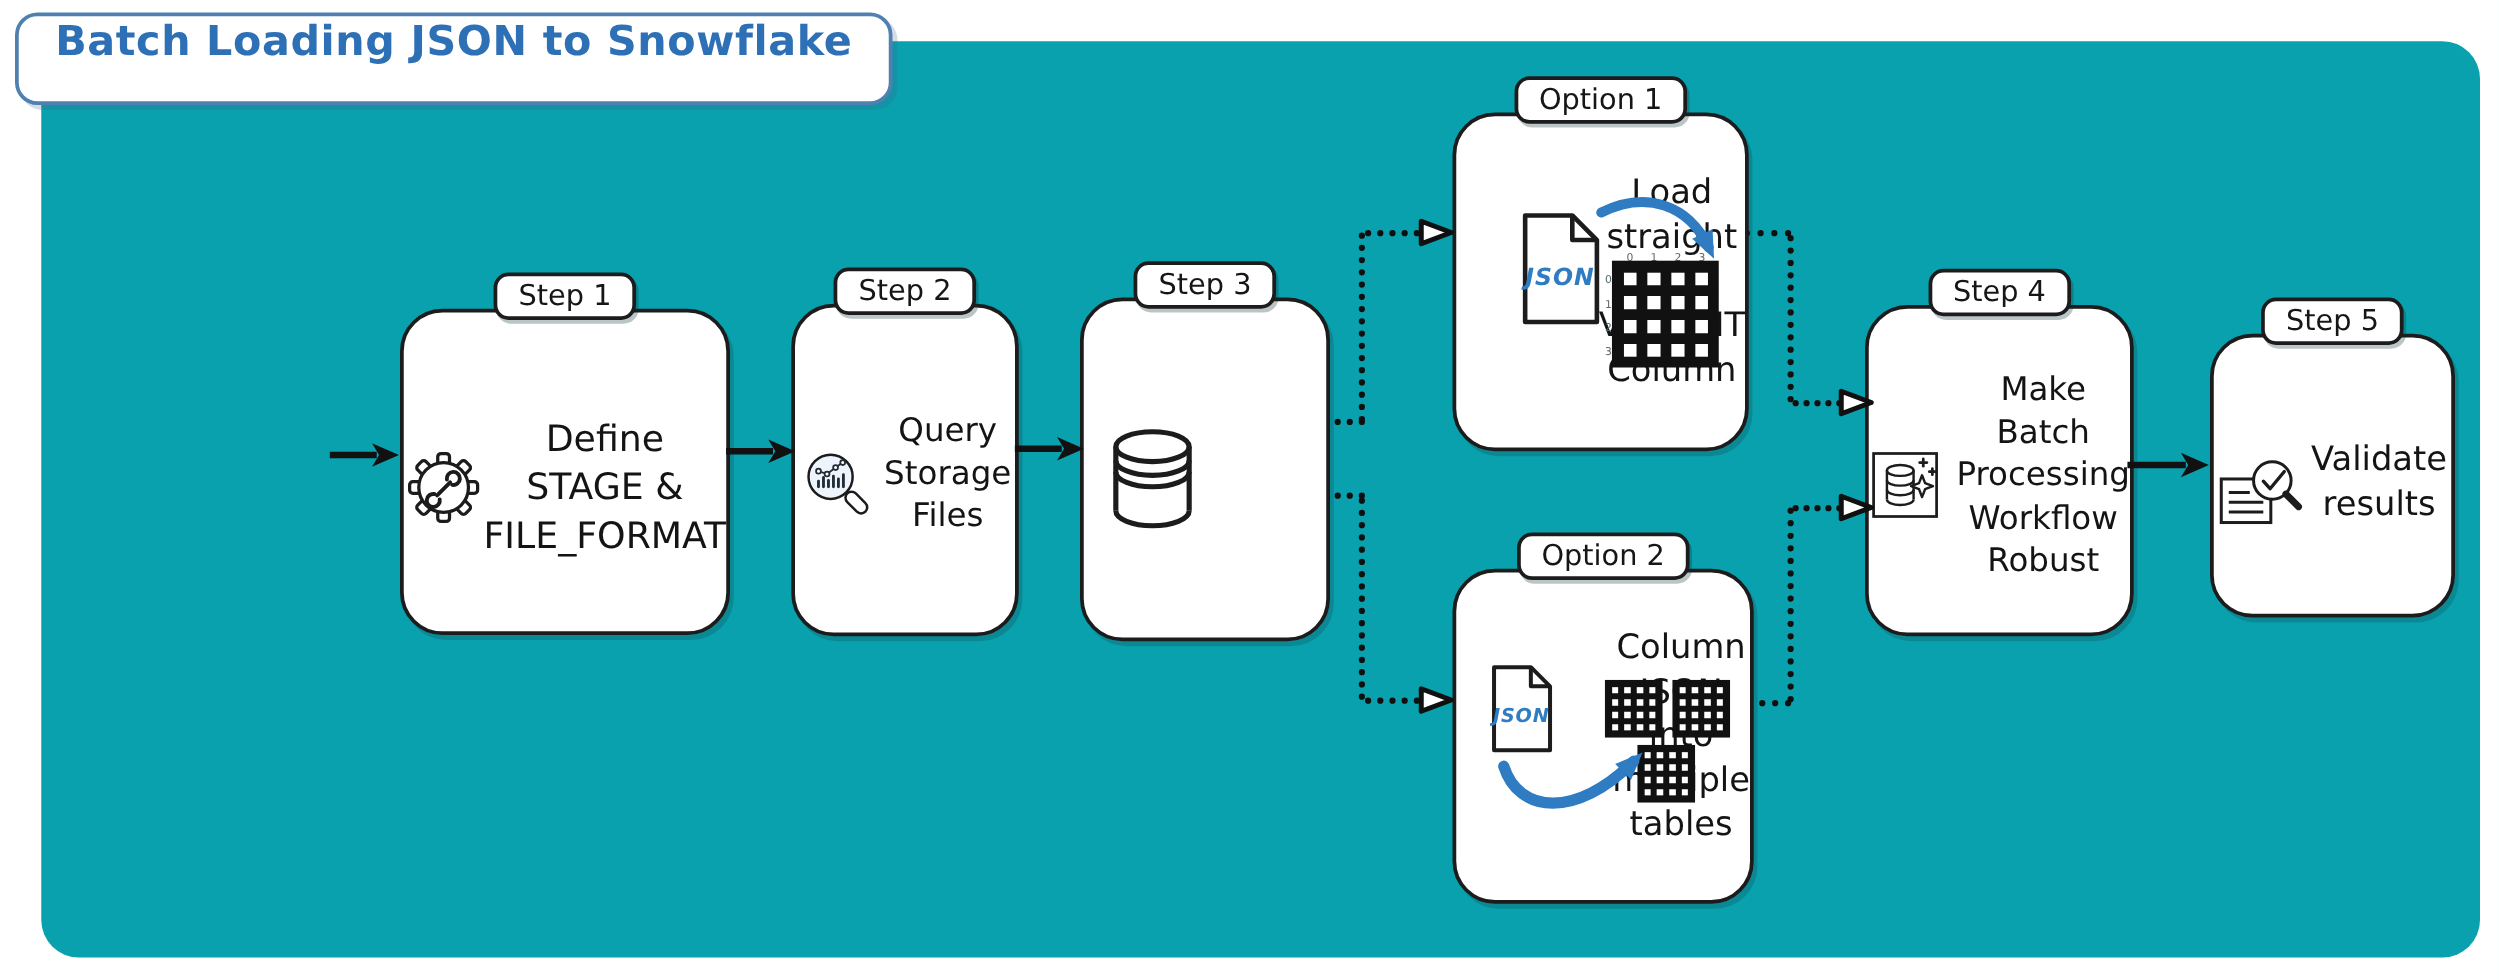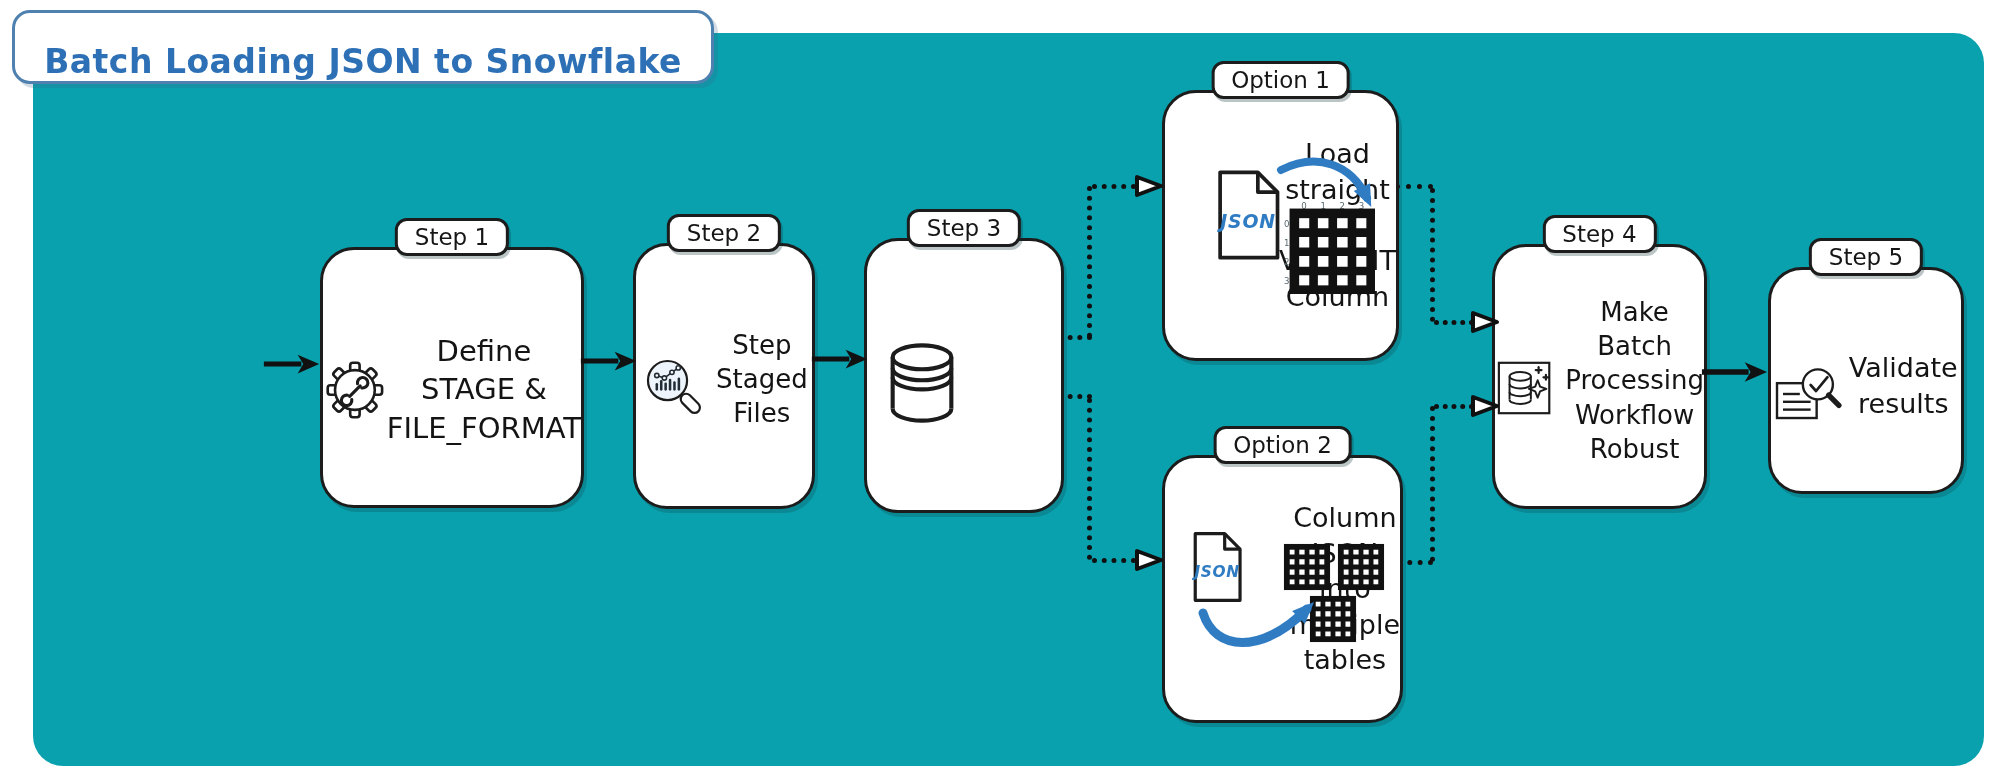--- a/index.html
+++ b/index.html
@@ -3,21 +3,21 @@
 <meta charset="utf-8">
 <style>
   html,body{margin:0;padding:0;background:#fff;}
   #stage{position:relative;width:1999px;height:784px;background:#fff;overflow:hidden;
          font-family:"DejaVu Sans","Liberation Sans",sans-serif;}
   
   .canvas{position:absolute;left:33px;top:33px;width:1951px;height:733px;
           background:#0AA1AE;border-radius:30px;}
   
   .title-box{position:absolute;left:12px;top:10px;width:696px;height:68px;background:#fff;
-             border:3px solid #4e80b0;border-radius:18px;display:flex;align-items:flex-end;
+             border:3px solid #4e80b0;border-radius:18px;display:flex;align-items:flex-start;
              justify-content:center;box-shadow:4px 4px 0 rgba(60,100,140,.22);z-index:5;}
   .title-box .t{color:#2D70B5;font-size:33px;font-weight:600;letter-spacing:.5px;}
   
   .node{position:absolute;background:#fff;border:3px solid #1c1c1c;border-radius:34px;
         box-shadow:3px 4px 0 rgba(12,46,52,.20);display:flex;flex-direction:row;
         align-items:center;z-index:2;}
   .tab{position:absolute;top:-32px;left:50%;transform:translateX(-50%);background:#fff;
        border:3px solid #1c1c1c;border-radius:12px;padding:3px 17px;font-size:23px;
        color:#161616;white-space:nowrap;box-shadow:2px 3px 0 rgba(12,46,52,.28);font-weight:500;}
   .label{white-space:pre-line;text-align:center;color:#141414;line-height:1.32;font-weight:500;}
@@ -83,21 +83,21 @@
         <path d="M33 36 L45 40 L57 31 L67 24"></path>
       </g>
       <g fill="#fff" stroke="#222c35" stroke-width="2.5">
         <circle cx="33" cy="36" r="3.4"></circle>
           <circle cx="45" cy="40" r="3.4"></circle>
         <circle cx="57" cy="31" r="3.4"></circle>
           <circle cx="67" cy="24" r="3.4"></circle>
       </g>
       <rect x="-8.5" y="2" width="17" height="36" rx="8.5" fill="#fff" stroke="#1c1c1c" stroke-width="3.5" transform="translate(72,66) rotate(-45)"></rect>
     </svg>
-    <div class="label f26" style="margin-top:6px;">Step Staged
+    <div class="label f26" style="margin-top:6px;">Query Storage
 Files</div>
   </div>
 
   <div class="node" style="left:864px;top:238px;width:194px;height:269px;">
     <div class="tab">Step 3</div>
     <svg width="110" height="110" viewBox="0 0 120 120" style="margin-top:14px;">
       <g fill="none" stroke="#1c1c1c" stroke-width="4.5">
         <ellipse cx="60" cy="32" rx="32" ry="13" fill="#fff"></ellipse>
         <path d="M28 32 V88"></path>
           <path d="M92 32 V88"></path>

